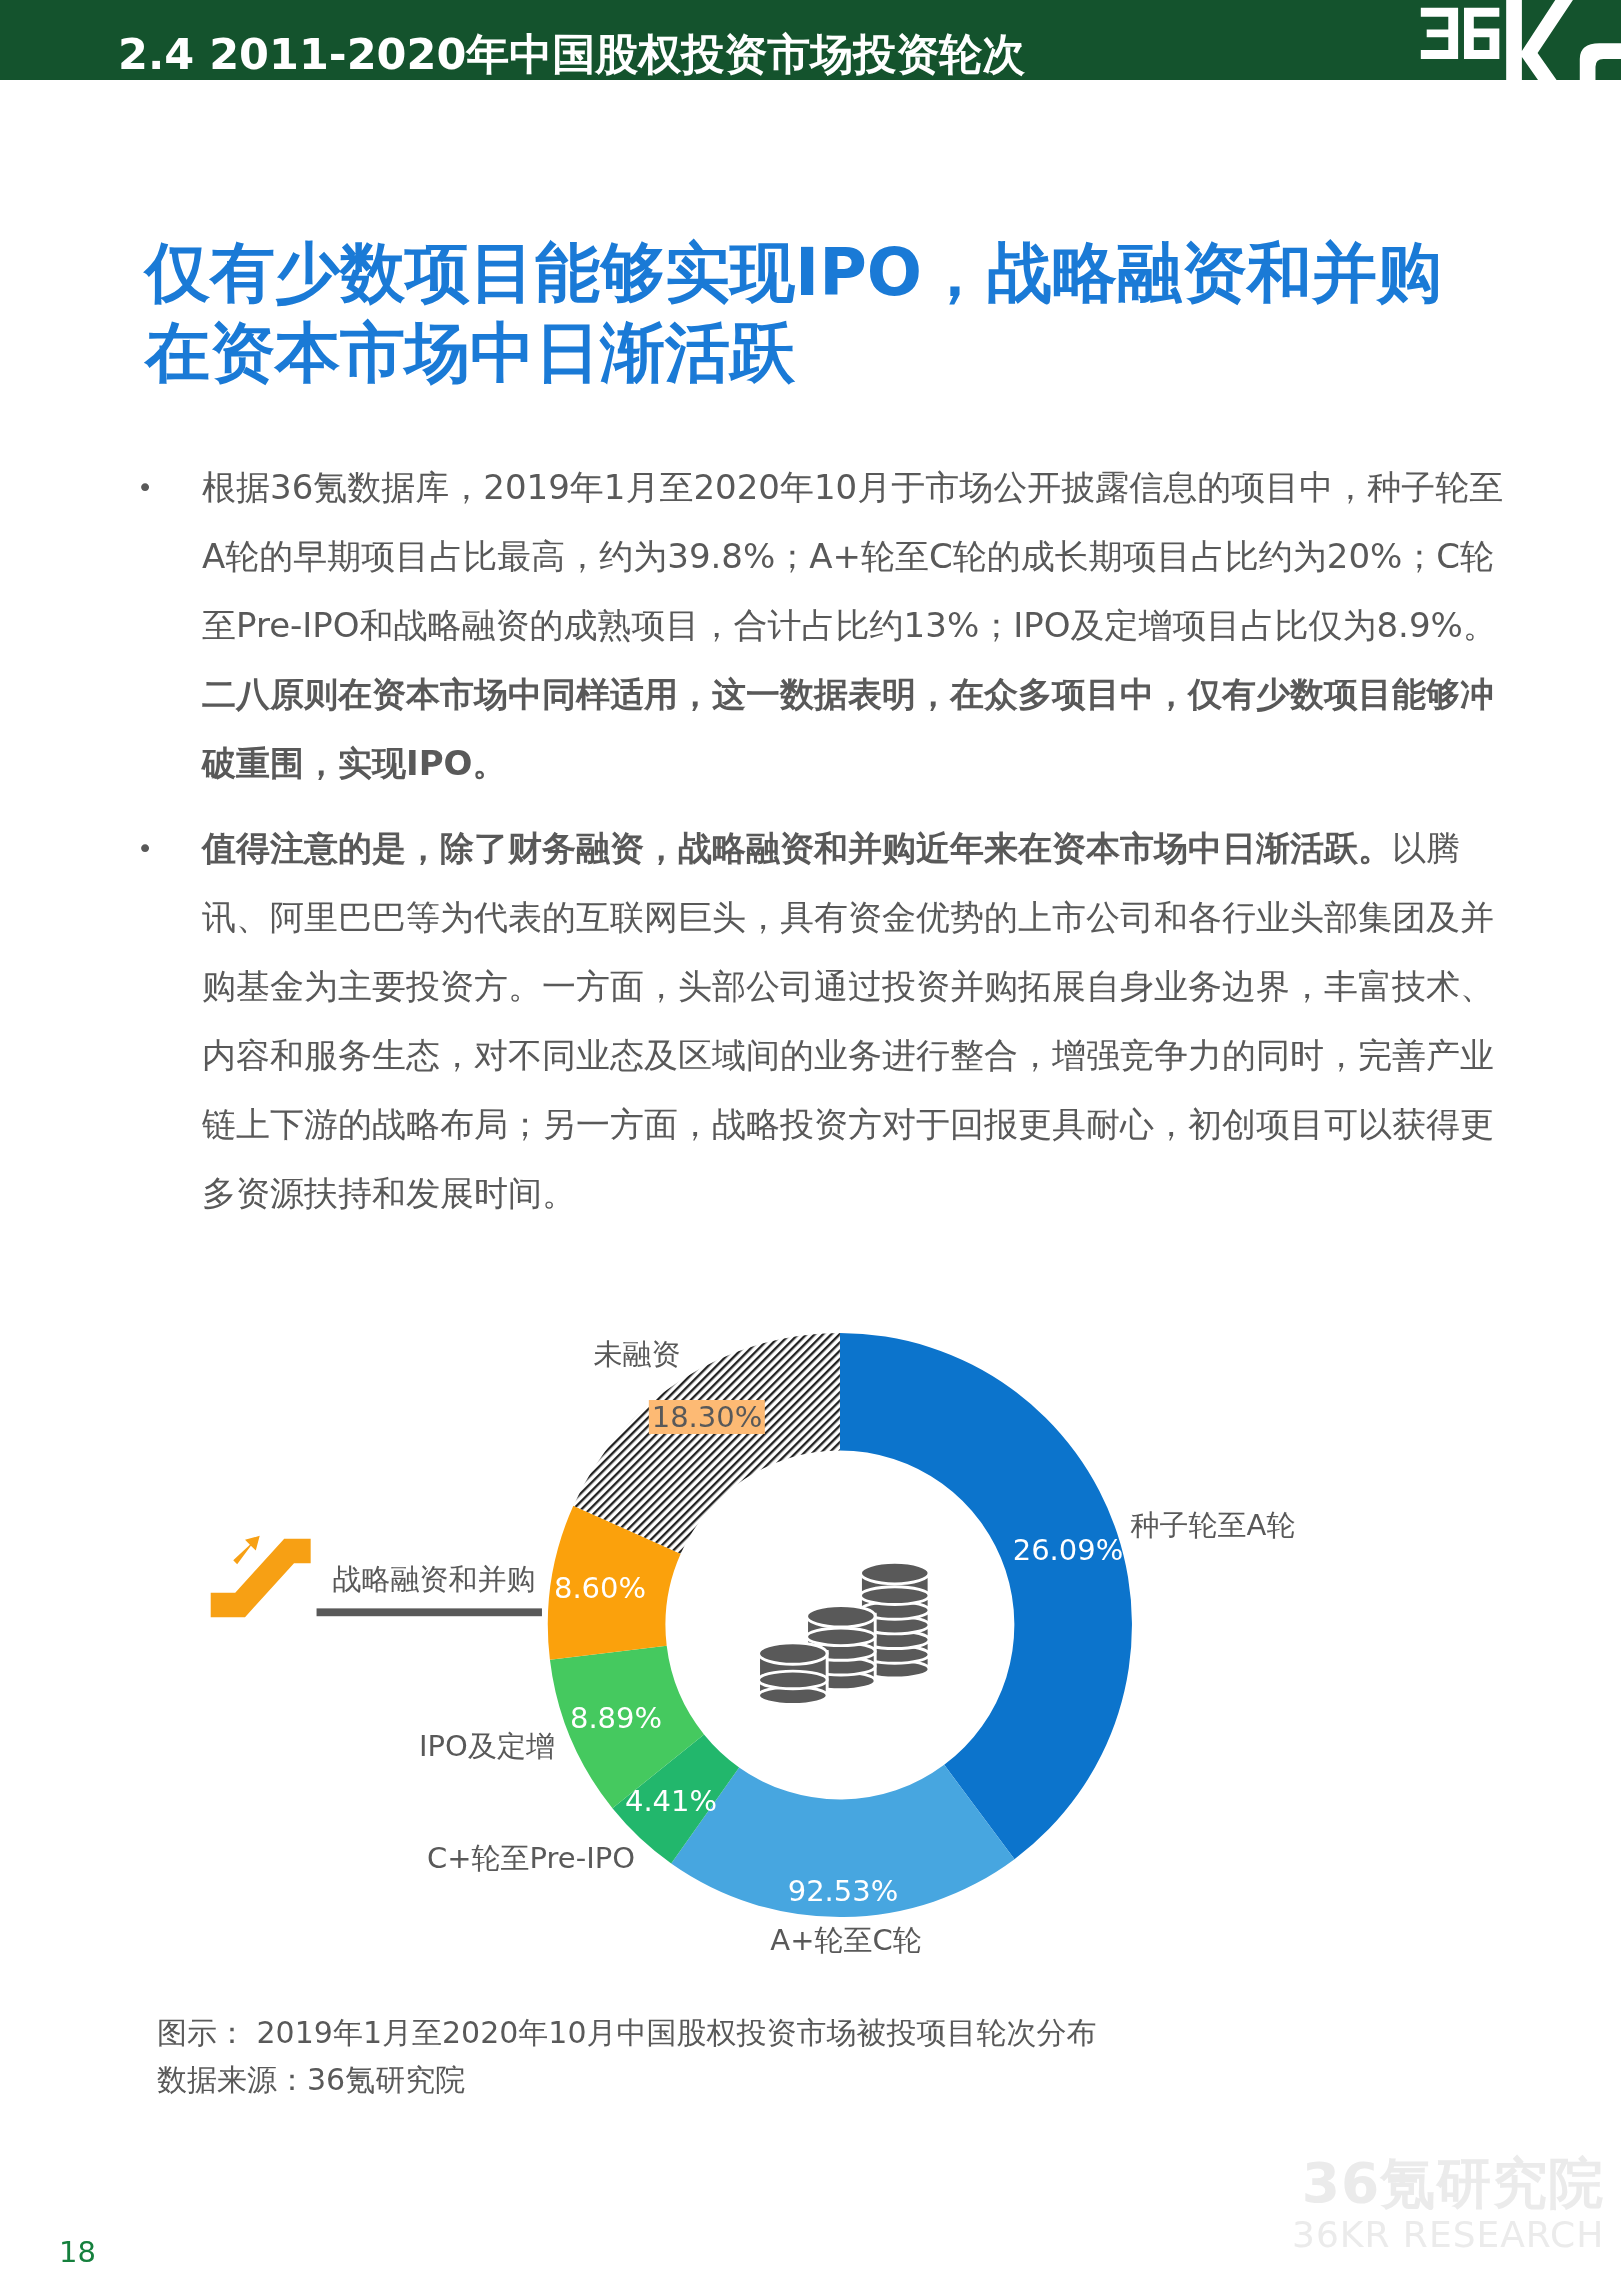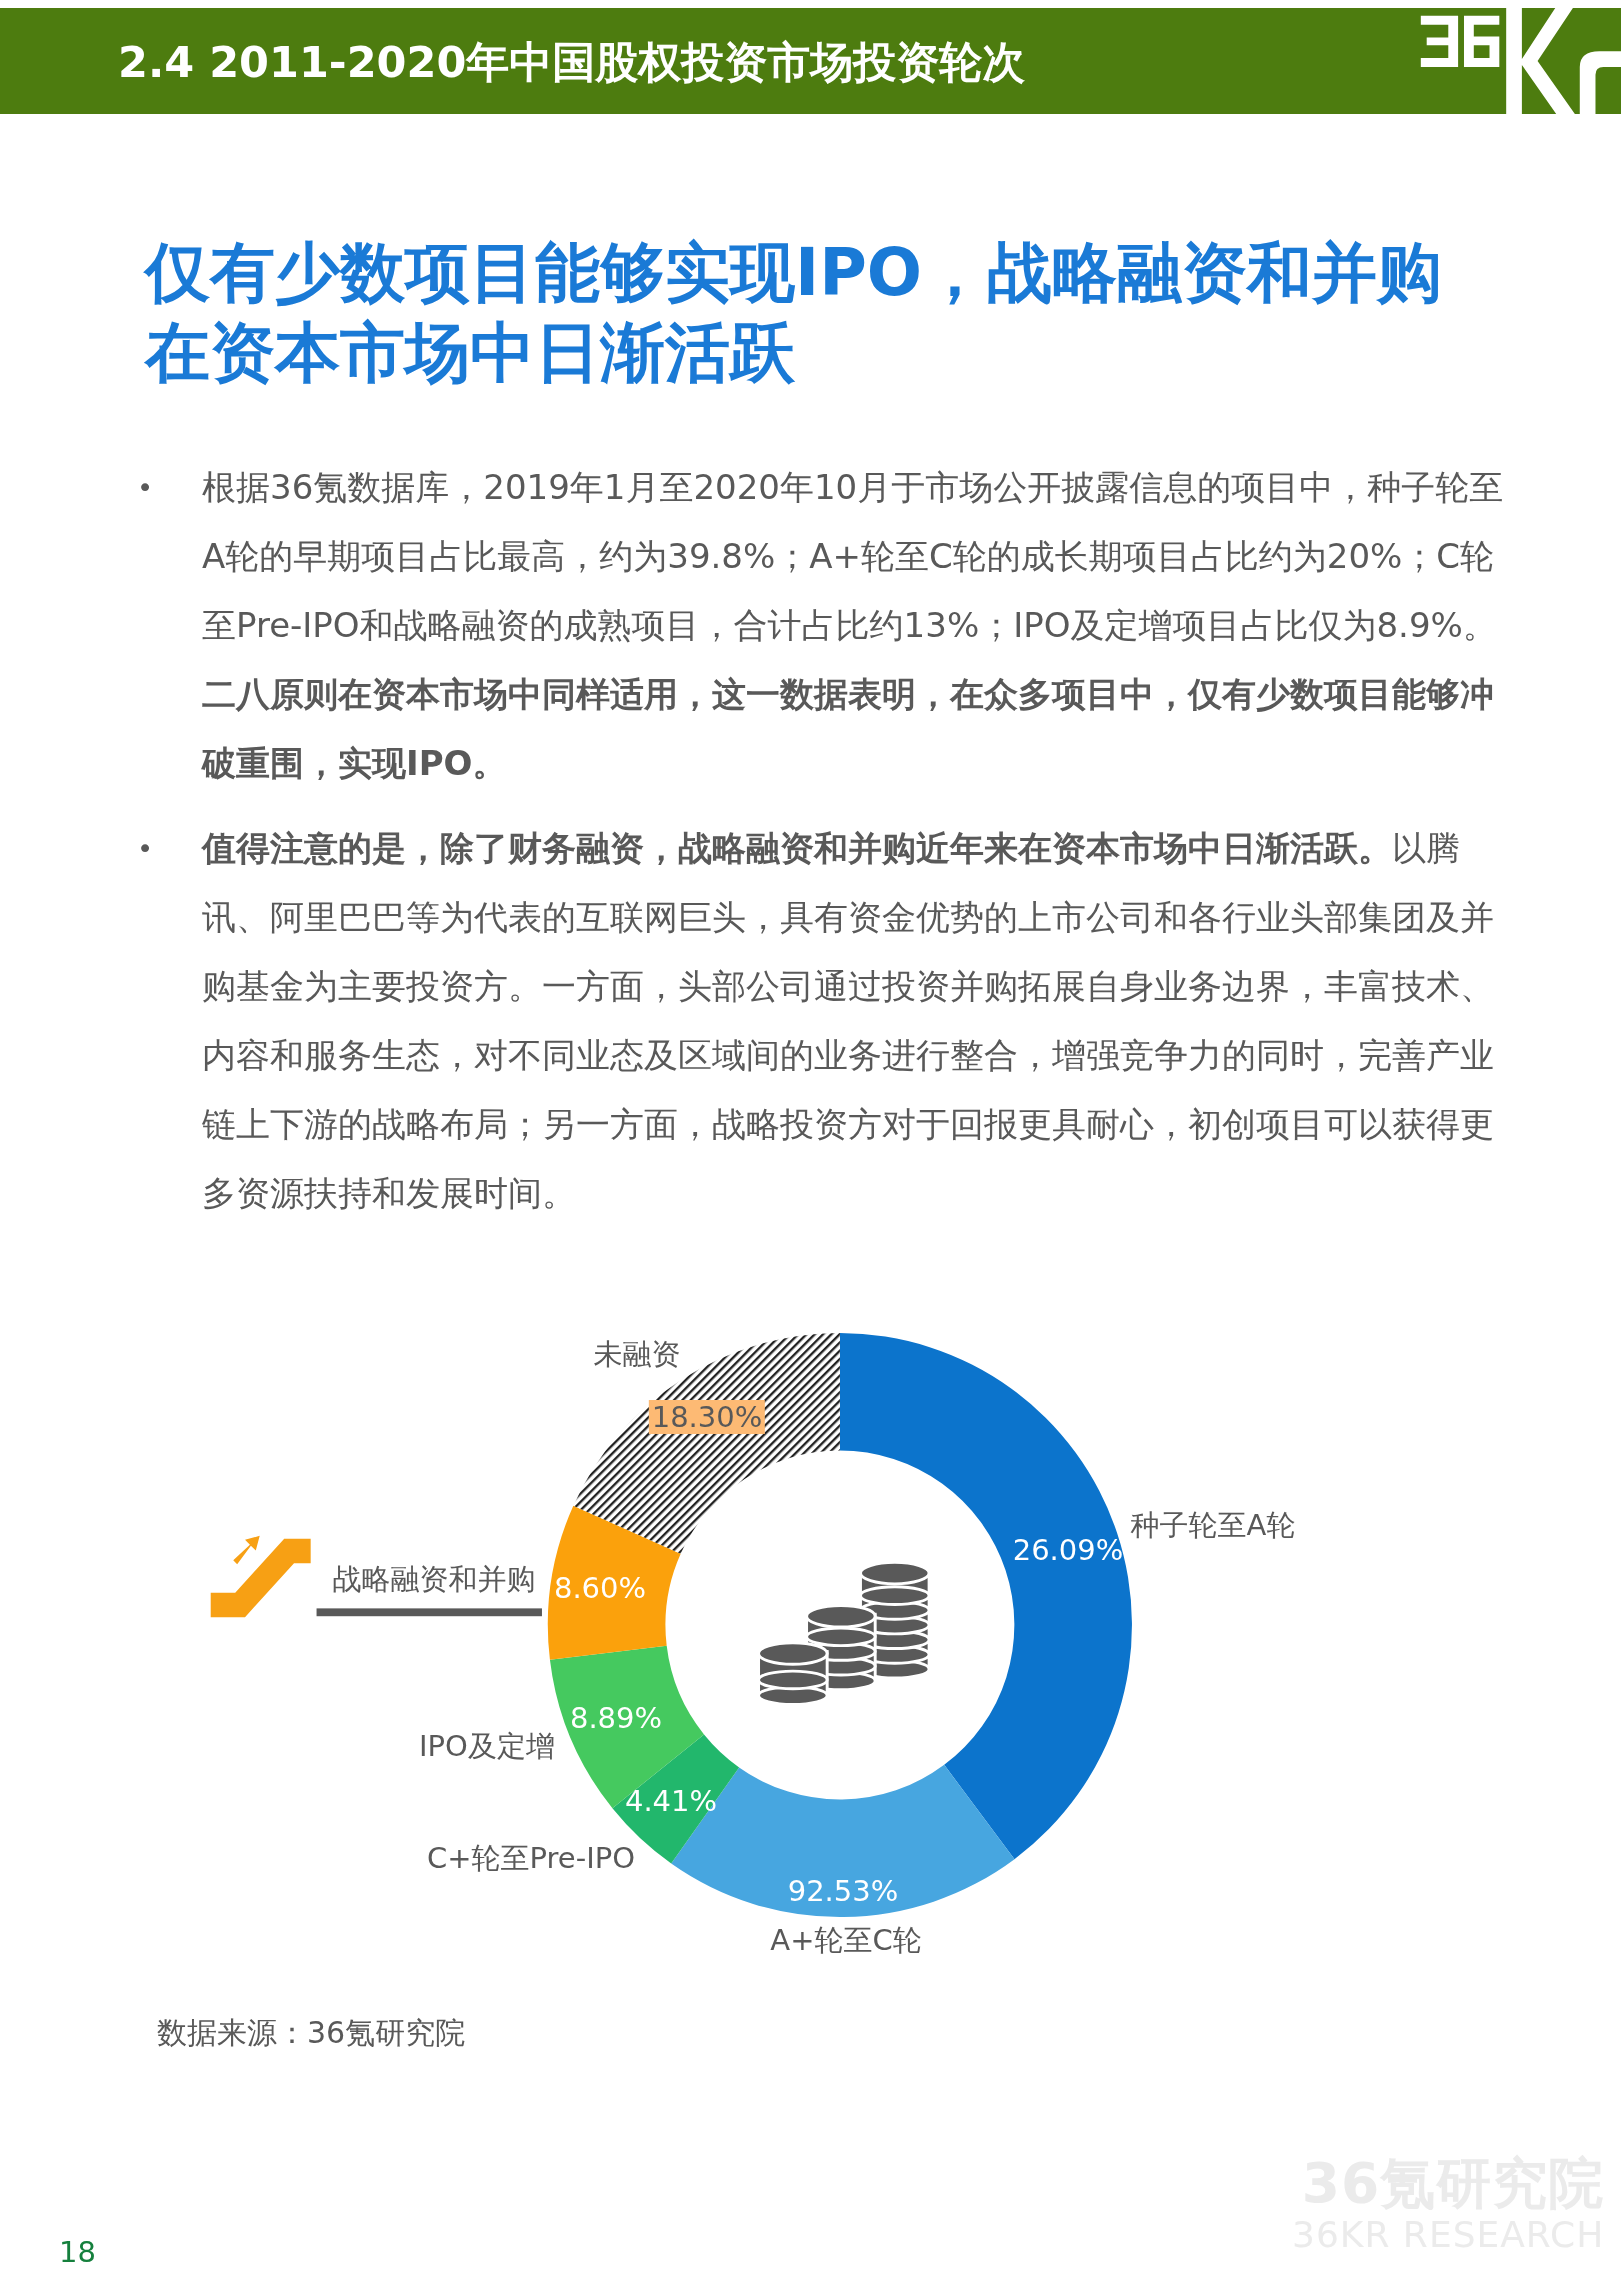--- a/index.html
+++ b/index.html
@@ -1,18 +1,18 @@
 <!DOCTYPE html>
 <html><head>
 <meta charset="utf-8">
 <style>
   html, body { margin:0; padding:0; }
   body { width:1621px; height:2293px; background:#ffffff; position:relative; overflow:hidden;
          font-family:"DejaVu Sans", "Liberation Sans", sans-serif; color:#595959; }
-  .header-bar { position:absolute; left:0; top:8px; width:1621px; height:106px; background:#4d7c0f; }
+  .header-bar { position:absolute; left:0; top:0; width:1621px; height:80px; background:#14532d; }
   .header-title { position:absolute; left:118px; top:25.5px; font-size:43px; font-weight:bold; color:#ffffff;
                   letter-spacing:0px; white-space:nowrap; }
   .logo { position:absolute; left:1411px; top:0; width:210px; height:106px; }
   .headline { position:absolute; left:145px; top:233px; width:1392px; font-size:65px; font-weight:bold;
               color:#1a7ad6; line-height:80px; }
   .body-list { position:absolute; left:137px; top:453px; width:1372px; }
   .para { position:relative; padding-left:65px; font-size:34px; line-height:69px; color:#595959; margin-bottom:0; }
   .para .bullet { position:absolute; left:0; top:0; width:19.6px; font-size:27.4px; }
   .para b { font-weight:bold; color:#595959; }
   .chart-area { position:absolute; left:0; top:1274px; width:1621px; height:706px; }
@@ -119,20 +119,21 @@
 
   <div class="lbl" style="left:1213px;top:252px;">种子轮至A轮</div>
   <div class="lbl" style="left:846px;top:667px;">A+轮至C轮</div>
   <div class="lbl" style="left:531px;top:585px;">C+轮至Pre-IPO</div>
   <div class="lbl" style="left:487px;top:473px;">IPO及定增</div>
   <div class="lbl" style="left:434px;top:306px;">战略融资和并购</div>
   <div class="lbl" style="left:637px;top:81px;">未融资</div>
 </div>
 
 <div class="caption">
+  <div>图示：  2019年1月至2020年10月中国股权投资市场被投项目轮次分布</div>
   <div>数据来源：36氪研究院</div>
 </div>
 
 <div class="watermark">
   <div class="wm-cn">36氪研究院</div>
   <div class="wm-en">36KR RESEARCH</div>
 </div>
 
 <div class="page-num">18</div>
 

